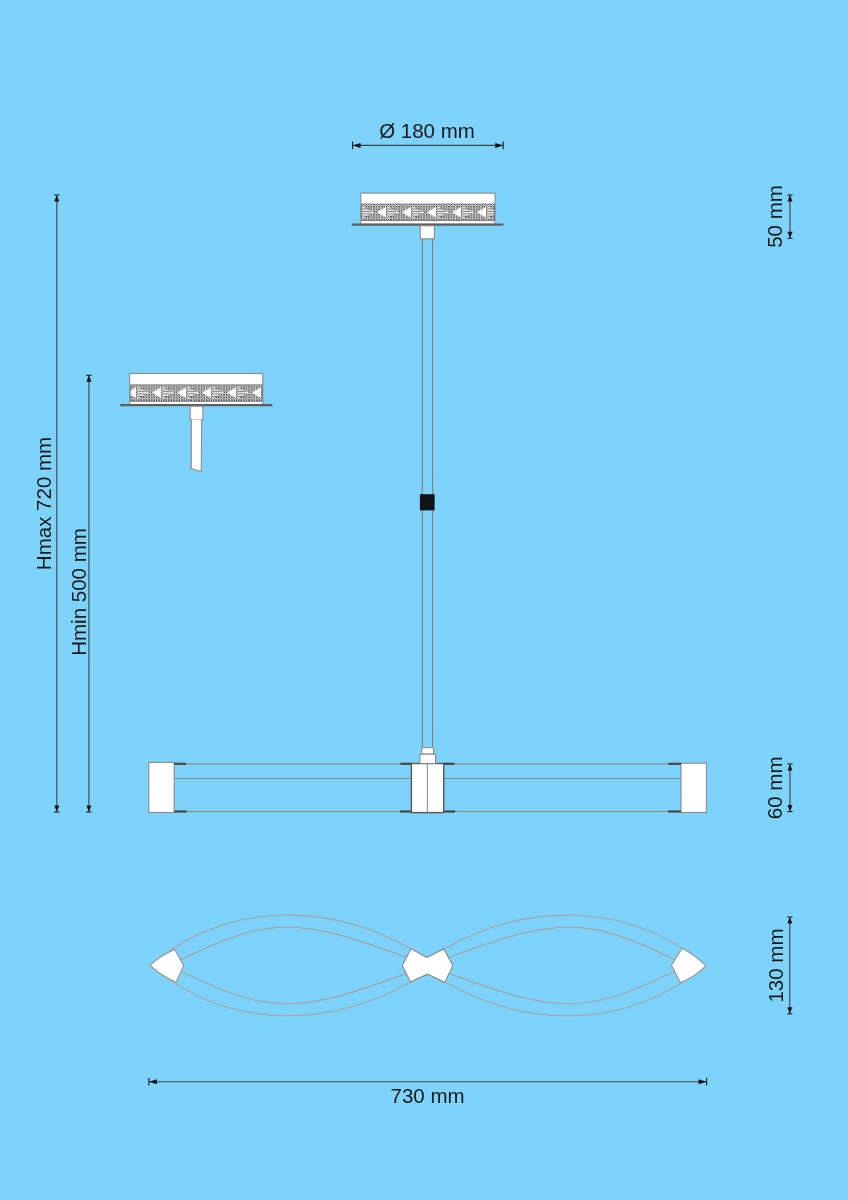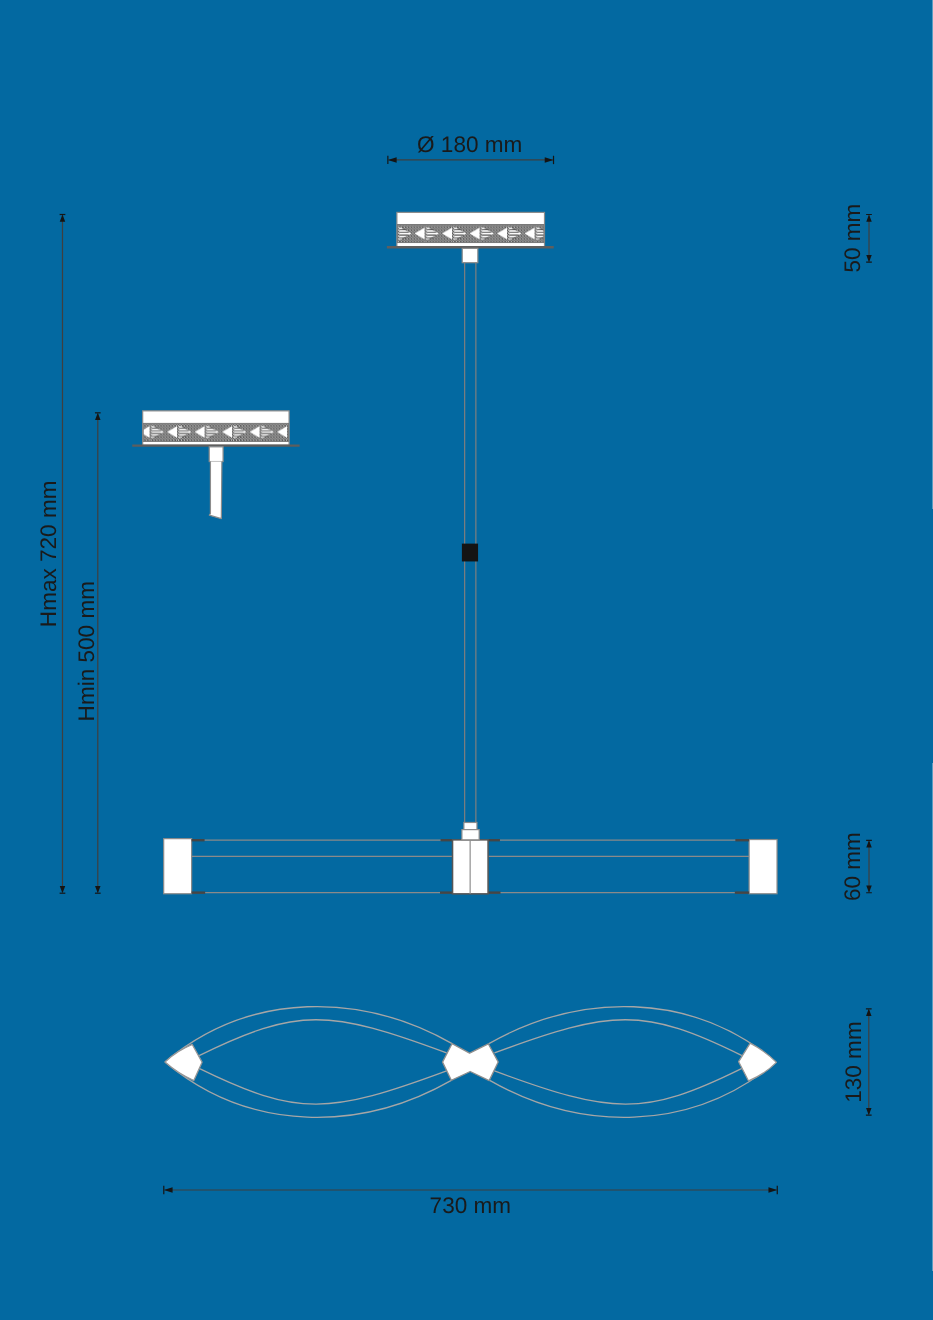--- a/index.html
+++ b/index.html
@@ -1,16 +1,16 @@
 <!DOCTYPE html>
 <html><head>
 <meta charset="utf-8">
 <style>
   html,body{margin:0;padding:0;background:#ffffff;}
-  .page{position:relative;width:848px;height:1200px;background:#0369a1;overflow:hidden;}
+  .page{position:relative;width:848px;height:1200px;background:#7dd3fc;overflow:hidden;}
   svg{display:block;}
   text{font-family:"Liberation Sans",sans-serif;fill:#1a1a1a;}
 </style>
 </head>
 <body>
 <div class="page">
 <svg width="848" height="1200" viewBox="0 0 848 1200">
 <defs>
 
   <pattern id="hatch" width="2.6" height="2.6" patternUnits="userSpaceOnUse">

